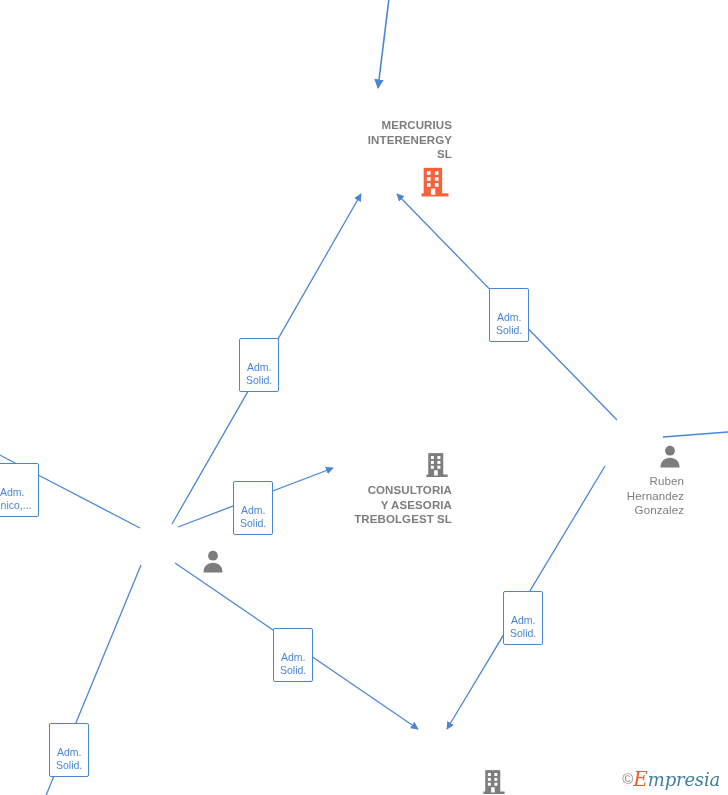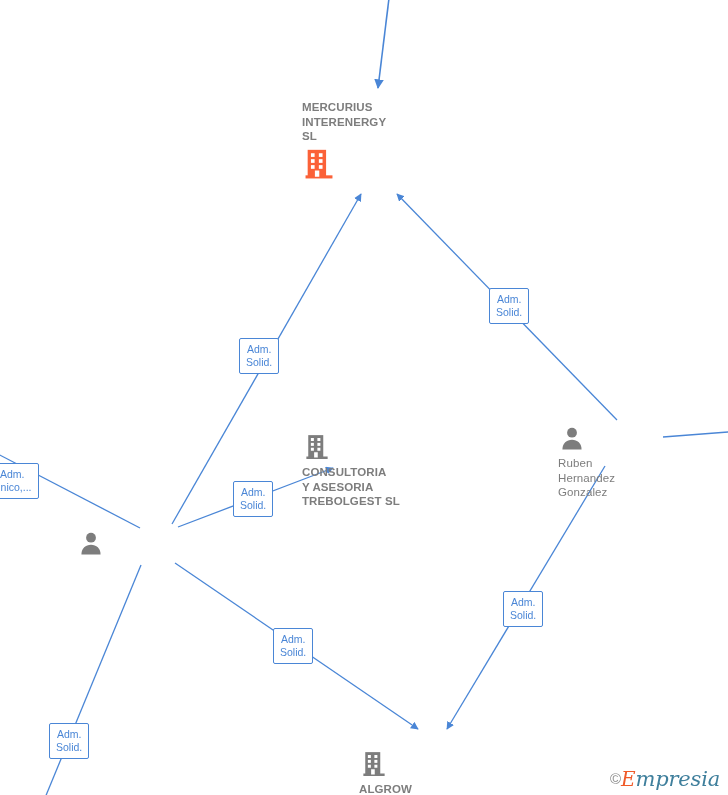--- a/index.html
+++ b/index.html
@@ -22,25 +22,26 @@
     left: 0;
     top: 0;
     width: 728px;
     height: 795px;
     pointer-events: none;
   }
   .node {
     position: absolute;
     width: 150px;
     margin-left: -75px;
-    text-align: left;
+    text-align: right;
     color: #808080;
     font-size: 11.5px;
     line-height: 14.5px;
     letter-spacing: 0.1px;
+    margin-top: 18px;
   }
   .node .icon {
     display: block;
     margin: 0 auto;
     line-height: 0;
   }
   .node .label {
     display: block;
     margin-top: 2px;
     white-space: pre-line;
@@ -59,21 +60,21 @@
   .edge-label {
     position: absolute;
     box-sizing: border-box;
     border: 1.4px solid #4a86d6;
     border-radius: 2px;
     background: #ffffff;
     color: #4a86d6;
     font-size: 10.5px;
     line-height: 13px;
     text-align: center;
-    padding: 4px 6px 4px 6px;
+    padding: 22px 6px 4px 6px;
     white-space: pre-line;
     font-family: "Liberation Sans", sans-serif;
   }
   .watermark {
     position: absolute;
     right: 8px;
     bottom: 4px;
     font-size: 17px;
     line-height: 20px;
     white-space: nowrap;
@@ -87,21 +88,21 @@
   .watermark .e {
     color: #f05a28;
     font-family: "DejaVu Serif", serif;
     font-style: italic;
     font-size: 20px;
   }
   .watermark .rest {
     color: #3f7f9c;
     font-family: "DejaVu Serif", serif;
     font-style: italic;
-    font-size: 21px;
+    font-size: 18px;
     letter-spacing: -0.2px;
   }
 </style>
 </head>
 <body>
 
 <div id="canvas">
 
   <svg id="edges" viewBox="0 0 728 795" width="728" height="795">
     <defs>
@@ -177,21 +178,21 @@
         <rect x="7.1" y="8.7" width="2.4" height="2.4" fill="#ffffff"></rect>
         <rect x="12.3" y="8.7" width="2.4" height="2.4" fill="#ffffff"></rect>
         <rect x="7.1" y="12.6" width="2.4" height="2.4" fill="#ffffff"></rect>
         <rect x="12.3" y="12.6" width="2.4" height="2.4" fill="#ffffff"></rect>
         <rect x="9.7" y="16.2" width="2.9" height="4.2" fill="#ffffff"></rect>
       </svg>
     </span>
     <span class="label">ALGROW</span>
   </div>
 
-  <div class="node person below" style="left:633px; top:425px;">
+  <div class="node person below" style="left:609px; top:425px;">
     <span class="icon">
       <svg width="28" height="28" viewBox="0 0 24 24" aria-hidden="true">
         <circle cx="12" cy="6.6" r="4.2" fill="#7d7d7d"></circle>
         <path d="M3.8 21 C3.8 15.6 7.4 12.6 12 12.6 C16.6 12.6 20.2 15.6 20.2 21 Z" fill="#7d7d7d"></path>
       </svg>
     </span>
     <span class="label">Ruben
 Hernandez
 Gonzalez</span>
   </div>

